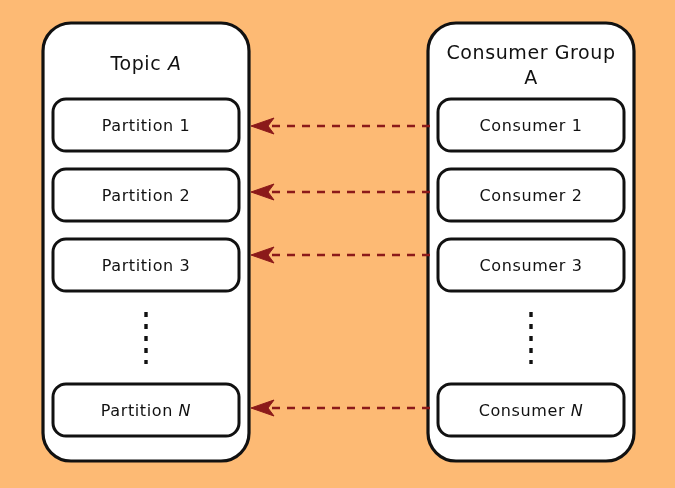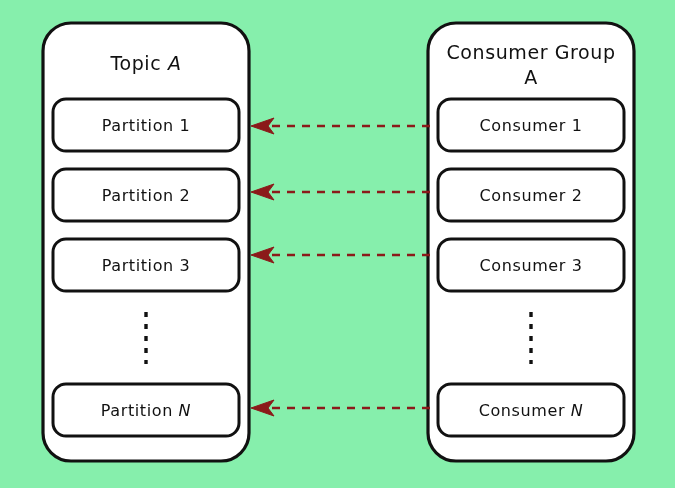--- a/index.html
+++ b/index.html
@@ -4,21 +4,21 @@
 <style>
   html, body {
     margin: 0;
     padding: 0;
     background: #ffffff;
   }
   #canvas {
     position: relative;
     width: 675px;
     height: 488px;
-    background: #86efac;
+    background: #fdba74;
     font-family: "DejaVu Sans", sans-serif;
     overflow: hidden;
     text-align: right;
   }
   #diagram-svg {
     position: absolute;
     left: 0;
     top: 0;
     width: 675px;
     height: 488px;

